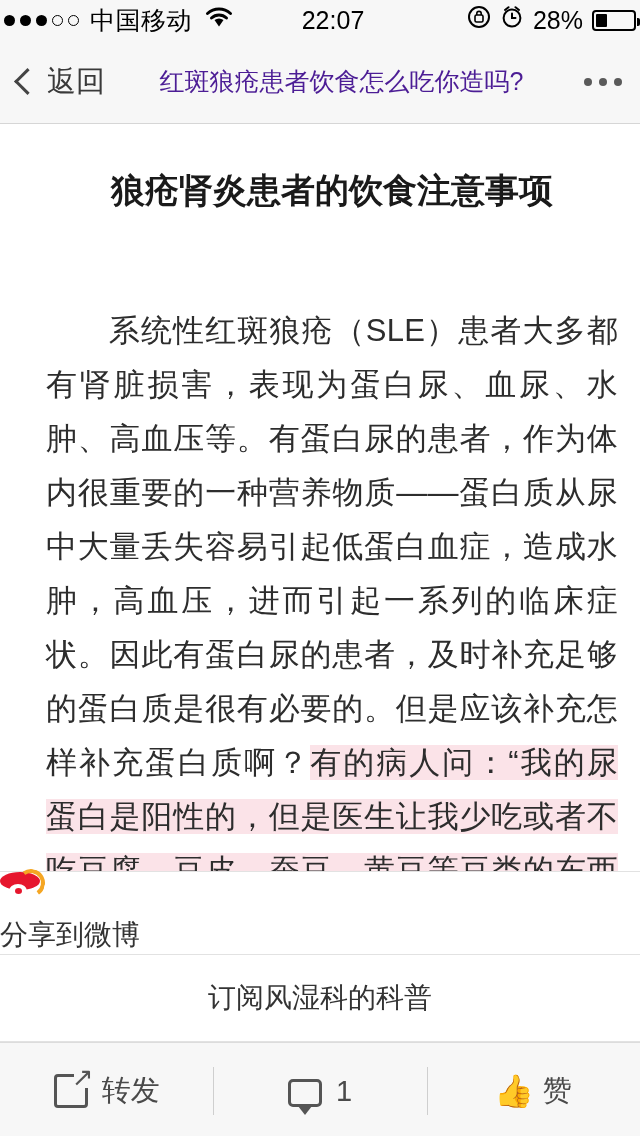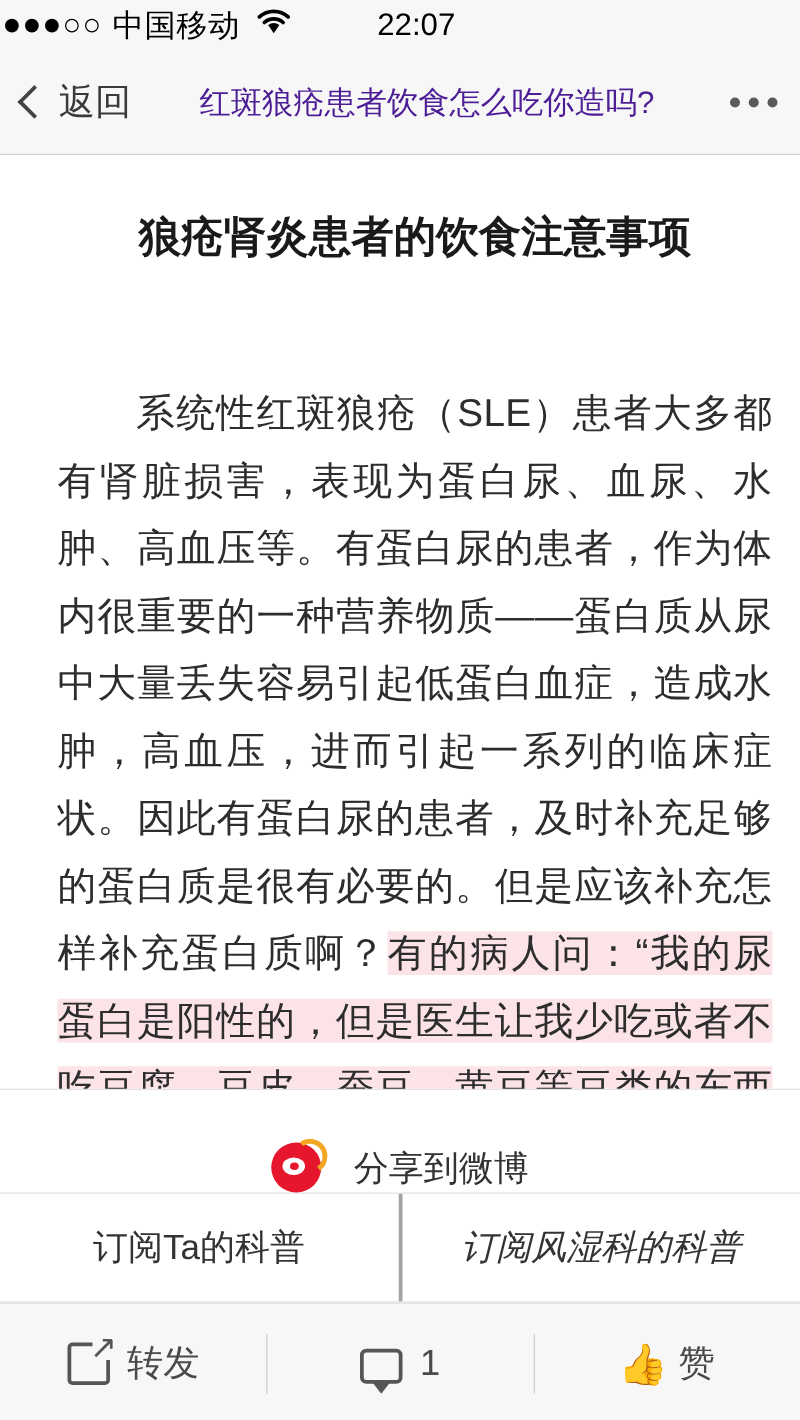--- a/index.html
+++ b/index.html
@@ -186,25 +186,26 @@
   .indent { display: inline-block; width: 62px; }
   .hl {
     background: #fbe3e8;
   }
 
   
   .share-bar {
     height: 82px;
     border-top: 1px solid #e2e2e2;
     display: flex;
-    align-items: flex-end;
+    align-items: flex-start;
     justify-content: center;
     gap: 26px;
     background: #fff;
     cursor: pointer;
+    flex-direction: column;
   }
   .weibo-icon {
     width: 40px;
     height: 40px;
     border-radius: 50%;
     background: #e6162d;
     position: relative;
     display: inline-block;
   }
   .weibo-icon::before {
@@ -358,20 +359,40 @@
   </div>
   <span class="carrier">中国移动</span>
   <span class="wifi-icon">
     <svg width="30" height="22" viewBox="0 0 30 22">
       <path d="M15 20.5 L10.5 14 A 8 8 0 0 1 19.5 14 Z" fill="#000"></path>
       <path d="M3.5 7.5 A 17 17 0 0 1 26.5 7.5" stroke="#000" stroke-width="3" fill="none" stroke-linecap="round"></path>
       <path d="M7.5 12 A 11 11 0 0 1 22.5 12" stroke="#000" stroke-width="3" fill="none" stroke-linecap="round"></path>
     </svg>
   </span>
   <span class="status-time">22:07</span>
+  <div class="status-right">
+    <span class="lock-icon">
+      <svg width="24" height="24" viewBox="0 0 24 24">
+        <circle cx="12" cy="12" r="10" stroke="#000" stroke-width="2" fill="none"></circle>
+        <rect x="8" y="10" width="8" height="7" rx="1.5" stroke="#000" stroke-width="1.6" fill="none"></rect>
+        <path d="M9.8 10 V8.6 a2.2 2.2 0 0 1 4.4 0 V10" stroke="#000" stroke-width="1.6" fill="none"></path>
+      </svg>
+    </span>
+    <span class="alarm-icon">
+      <svg width="24" height="24" viewBox="0 0 24 24">
+        <circle cx="12" cy="13" r="8.4" stroke="#000" stroke-width="2" fill="none"></circle>
+        <path d="M12 8.5 V13 H15.5" stroke="#000" stroke-width="2" fill="none" stroke-linecap="round"></path>
+        <path d="M5 5 L8.5 2.2 M19 5 L15.5 2.2" stroke="#000" stroke-width="2" stroke-linecap="round"></path>
+      </svg>
+    </span>
+    <span class="battery-pct">28%</span>
+    <span class="battery">
+        <span class="fill"></span>
+      </span>
+  </div>
 </div>
 
 <div class="nav-bar">
   <div class="nav-back">
     <span class="chev"></span>
     <span class="nav-back-label">返回</span>
   </div>
   <div class="nav-title">红斑狼疮患者饮食怎么吃你造吗?</div>
   <div class="nav-more">
     <span></span>
@@ -389,23 +410,20 @@
 
 <div class="share-bar">
   <span class="weibo-icon">
       <span class="weibo-arc"></span>
     </span>
   <span class="share-label">分享到微博</span>
 </div>
 
 <div class="subscribe-row">
   <div class="subscribe-cell">
-    <span>订阅Ta的科普</span>
-  </div>
-  <div class="subscribe-cell">
     <span>订阅风湿科的科普</span>
   </div>
 </div>
 
 <div class="toolbar">
   <div class="tool-cell">
     <span class="ico ico-forward"></span>
     <span>转发</span>
   </div>
   <div class="tool-cell">

